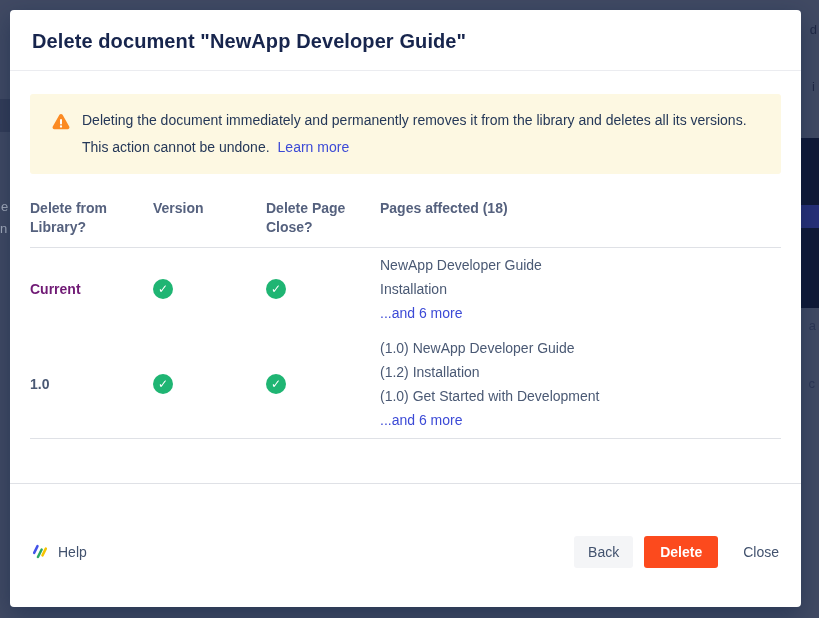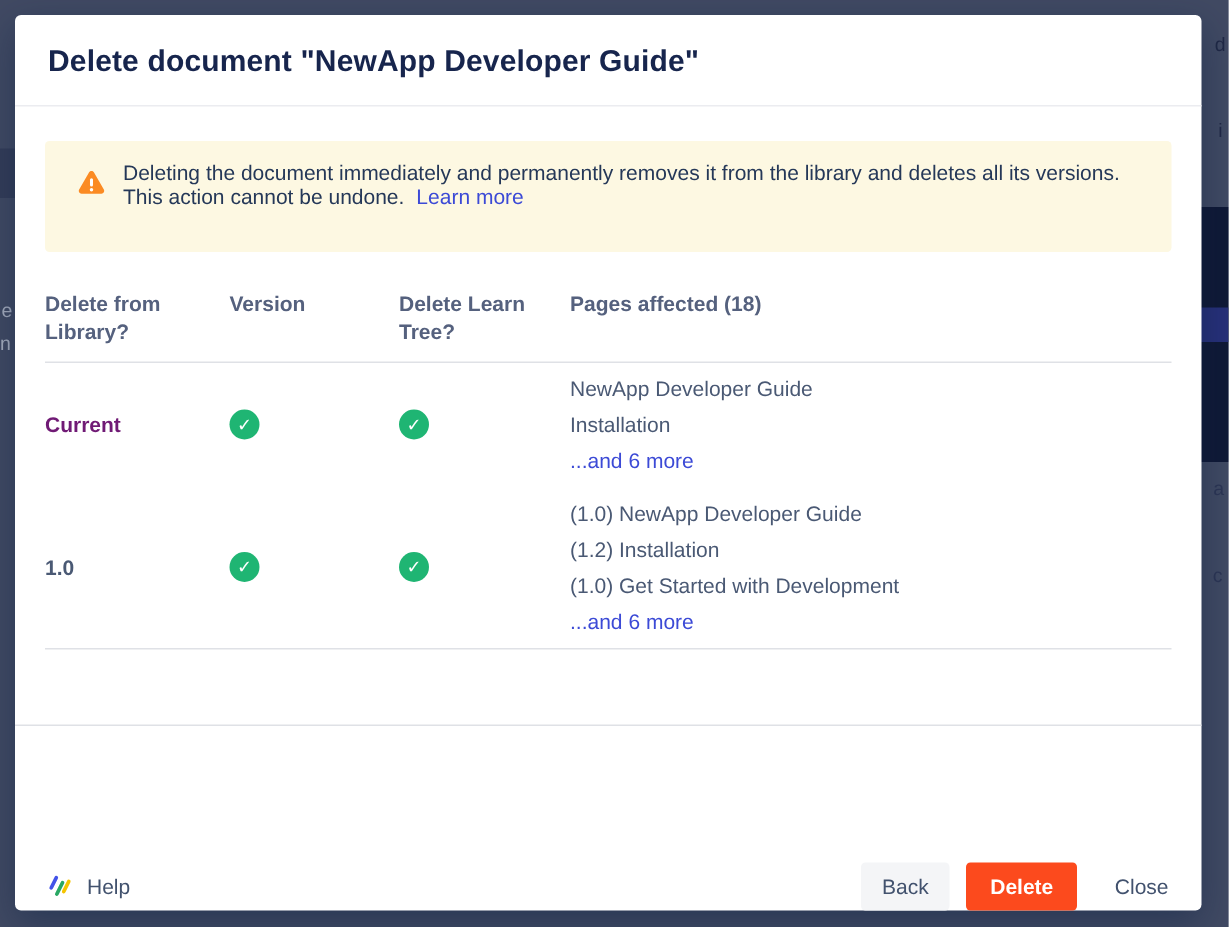--- a/index.html
+++ b/index.html
@@ -37,21 +37,21 @@
 
   .modal-body { padding: 23px 20px 0; }
 
   
   .banner {
     background: #fdf8e2; border-radius: 3px;
     padding: 13px 16px; display: flex; align-items: flex-start;
     min-height: 74px;
   }
   .banner-icon { width: 22px; height: 22px; flex: 0 0 22px; margin: 4px 10px 0 4px; }
-  .banner-text { font-size: 14px; line-height: 16px; color: #253858; }
+  .banner-text { font-size: 14px; line-height: 27px; color: #253858; }
   .link { color: #3c4ad6; text-decoration: none; cursor: pointer; }
   .banner-text .link { margin-left: 8px; }
 
   
   .vtable { margin-top: 25px; }
   .vrow-grid { display: grid; grid-template-columns: 123px 113px 114px 1fr; }
   .vhead { border-bottom: 1px solid #dfe1e6; padding-bottom: 10px; }
   .vhead .cell { font-size: 14px; font-weight: bold; color: #55617e; line-height: 19px; }
   .vbody { border-bottom: 1px solid #dfe1e6; }
   .vrow { padding: 5px 0 6px; align-items: center; }
@@ -66,21 +66,21 @@
   .cell-pages { font-size: 14px; color: #4a5974; }
   .cell-pages .page-line { line-height: 24px; }
   .cell-pages .more-line { line-height: 24px; }
 
   
   .modal-footer {
     margin-top: auto;
     border-top: 1px solid #dfe1e6;
     height: 124px;
     padding: 12px 20px 0;
-    display: flex; align-items: flex-end; justify-content: space-between;
+    display: flex; align-items: center; justify-content: space-between;
   }
   .footer-left { display: flex; align-items: center; height: 32px; }
   .help-icon { width: 20px; height: 20px; margin-right: 8px; }
   .help-label { font-size: 14px; color: #42526e; cursor: pointer; }
   .footer-right { display: flex; align-items: center; height: 32px; }
   .btn {
     border: none; border-radius: 3px; font-family: inherit;
     font-size: 14px; height: 32px; padding: 0 14px; cursor: pointer;
   }
   .btn-back { background: #f4f5f7; color: #42526e; margin-right: 11px; }
@@ -120,21 +120,21 @@
       <div class="banner-text">
         <span>Deleting the document immediately and permanently removes it from the library and deletes all its versions. This action cannot be undone.</span><span class="link">Learn more</span>
       </div>
     </div>
 
     <div class="vtable">
 
       <div class="vrow-grid vhead">
         <div class="cell">Delete from Library?</div>
         <div class="cell">Version</div>
-        <div class="cell">Delete Learn Tree?</div>
+        <div class="cell">Delete Page Close?</div>
         <div class="cell">Pages affected (18)</div>
       </div>
 
       <div class="vbody">
 
         <div class="vrow vrow-grid">
           <div class="cell-version bold">Current</div>
           <div>
             <span class="check">✓</span>
           </div>

